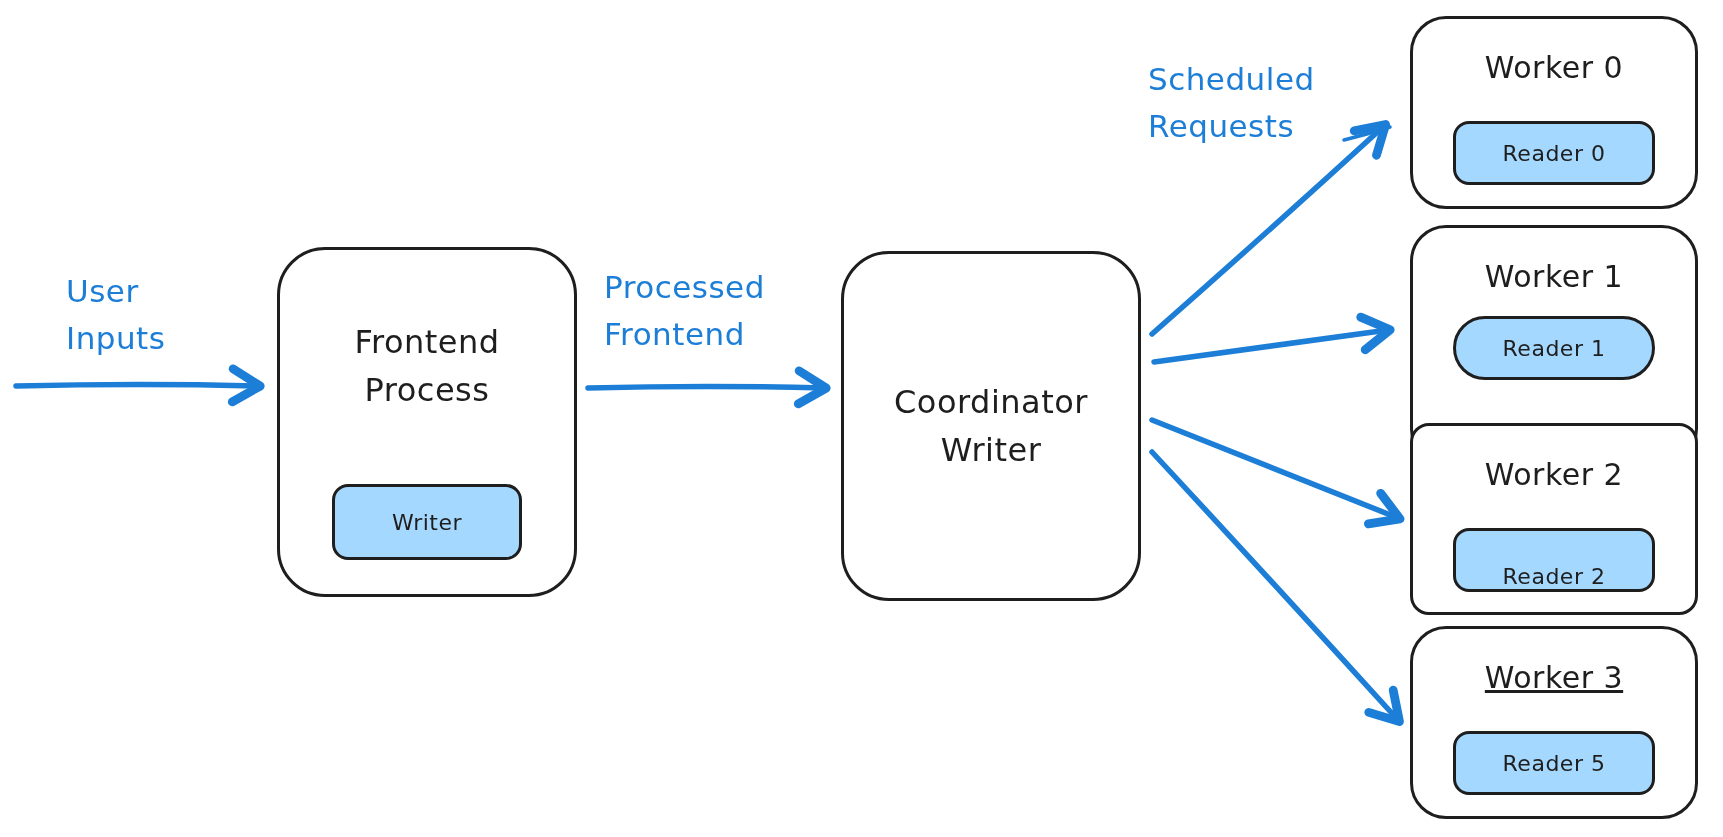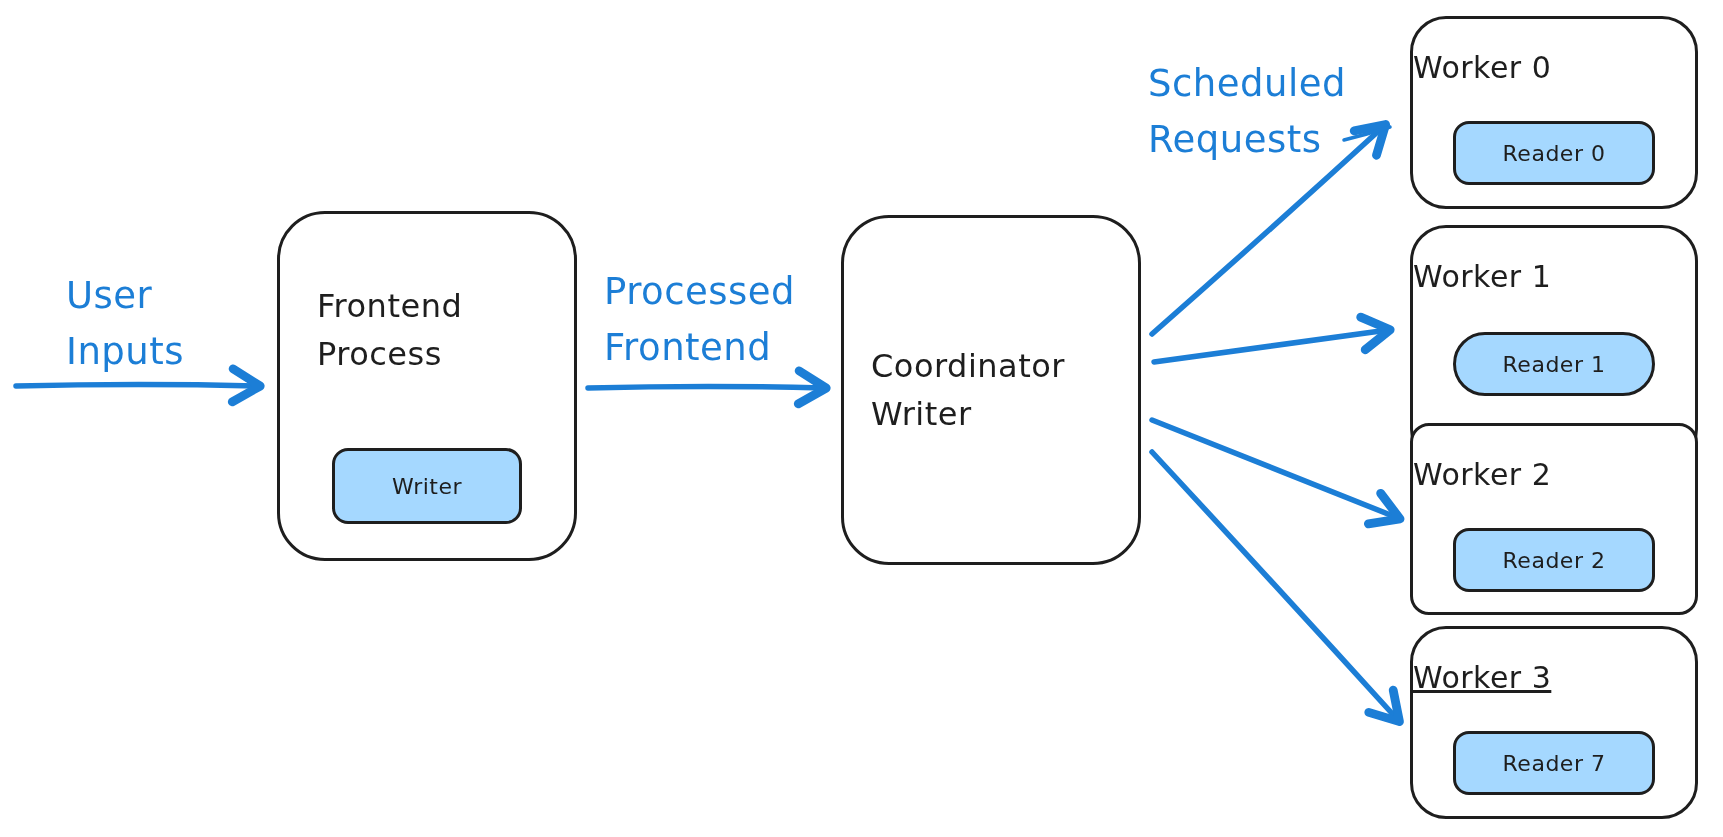--- a/index.html
+++ b/index.html
@@ -41,28 +41,29 @@
   .node {
     position: absolute;
     background: #ffffff;
     border: 3.5px solid var(--stroke, #1e1e1e);
     box-sizing: border-box;
   }
   .process-node {
     width: 300px;
     height: 350px;
     border-radius: 48px;
+    margin-top: 36px;
   }
   .worker-node {
     left: 1410px;
     width: 288px;
     border-radius: 36px;
   }
   .node-title {
-    text-align: left;
+    text-align: center;
     font-size: 32px;
     line-height: 1.5;
     letter-spacing: 0.5px;
   }
   .frontend-title {
     margin: 68px auto 0;
     width: 220px;
   }
   .coordinator-title {
     position: absolute;
@@ -94,21 +95,21 @@
     width: 190px;
     height: 76px;
   }
   .reader-chip {
     width: 202px;
     height: 64px;
   }
   .blue-label {
     position: absolute;
     color: var(--accent, #1c7ed6);
-    font-size: 37px;
+    font-size: 31px;
     line-height: 1.5;
     letter-spacing: 0.5px;
     font-weight: 500;
   }
 </style>
 </head>
 <body>
 
 <div class="canvas">
 
@@ -146,32 +147,32 @@
 
   <div class="node worker-node" style="top:16px; height:193px;">
     <div class="node-title worker-title">Worker 0</div>
     <div class="chip reader-chip" style="top:102px;">
       <span>Reader 0</span>
     </div>
   </div>
 
   <div class="node worker-node" style="top:225px; height:240px;">
     <div class="node-title worker-title">Worker 1</div>
-    <div class="chip reader-chip" style="top:104px;border-radius:32px;">
+    <div class="chip reader-chip" style="top:88px;border-radius:32px;">
       <span>Reader 1</span>
     </div>
   </div>
 
   <div class="node worker-node" style="top:423px; height:192px;border-radius:19px;">
     <div class="node-title worker-title">Worker 2</div>
-    <div class="chip reader-chip" style="top:102px;">
+    <div class="chip reader-chip" style="top:102px;align-items:flex-end;">
       <span>Reader 2</span>
     </div>
   </div>
 
   <div class="node worker-node" style="top:626px; height:193px;text-decoration:underline;">
     <div class="node-title worker-title">Worker 3</div>
     <div class="chip reader-chip" style="top:102px;">
-      <span>Reader 7</span>
+      <span>Reader 5</span>
     </div>
   </div>
 
 </div>
 
 </body></html>

